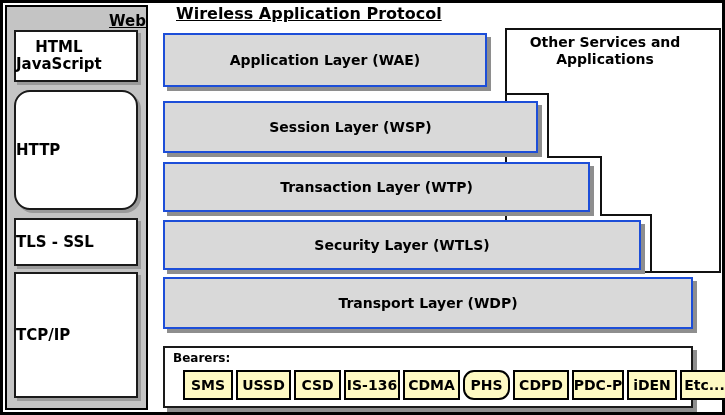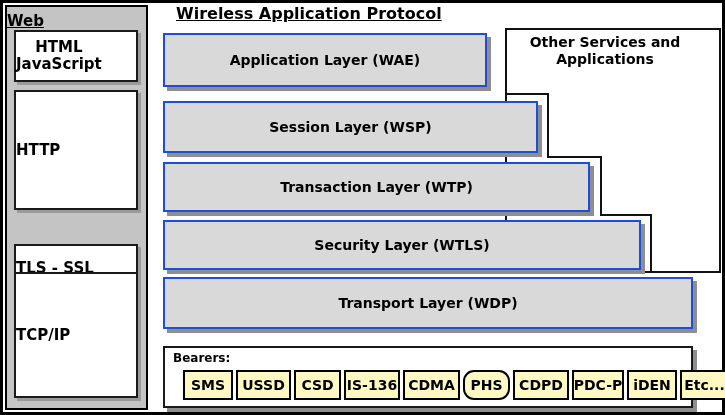--- a/index.html
+++ b/index.html
@@ -24,21 +24,21 @@
 
   
   .web-col{
     position:absolute;left:5px;top:5px;width:143px;height:405px;
     background:#c4c4c4;
     border:2px solid #000;
     box-sizing:border-box;
   }
   .web-title{
     position:absolute;left:0;top:5px;width:139px;
-    text-align:left;
+    text-align:right;
     font-size:15px;font-weight:bold;color:#000;
     text-decoration:underline;
     letter-spacing:0px;
   }
   .web-box{
     position:absolute;
     background:#ffffff;
     border:2px solid #1a1a1a;
     box-sizing:border-box;
     box-shadow:3px 3px 0 0 #9a9a9a;
@@ -121,27 +121,27 @@
     <div class="web-title">Web</div>
   </div>
 
   <div class="web-box" style="left:14px;top:30px;width:124px;height:52px;">
     <div>
       <span>HTML</span>
       <span>JavaScript</span>
     </div>
   </div>
 
-  <div class="web-box" style="left:14px;top:90px;width:124px;height:120px;">
+  <div class="web-box" style="left:14px;top:90px;width:124px;height:120px;border-radius:16px;">
     <div>
       <span>HTTP</span>
     </div>
   </div>
 
-  <div class="web-box" style="left:14px;top:218px;width:124px;height:48px;margin-top:26px;">
+  <div class="web-box" style="left:14px;top:218px;width:124px;height:48px;">
     <div>
       <span>TLS - SSL</span>
     </div>
   </div>
 
   <div class="web-box" style="left:14px;top:272px;width:124px;height:126px;">
     <div>
       <span>TCP/IP</span>
     </div>
   </div>

